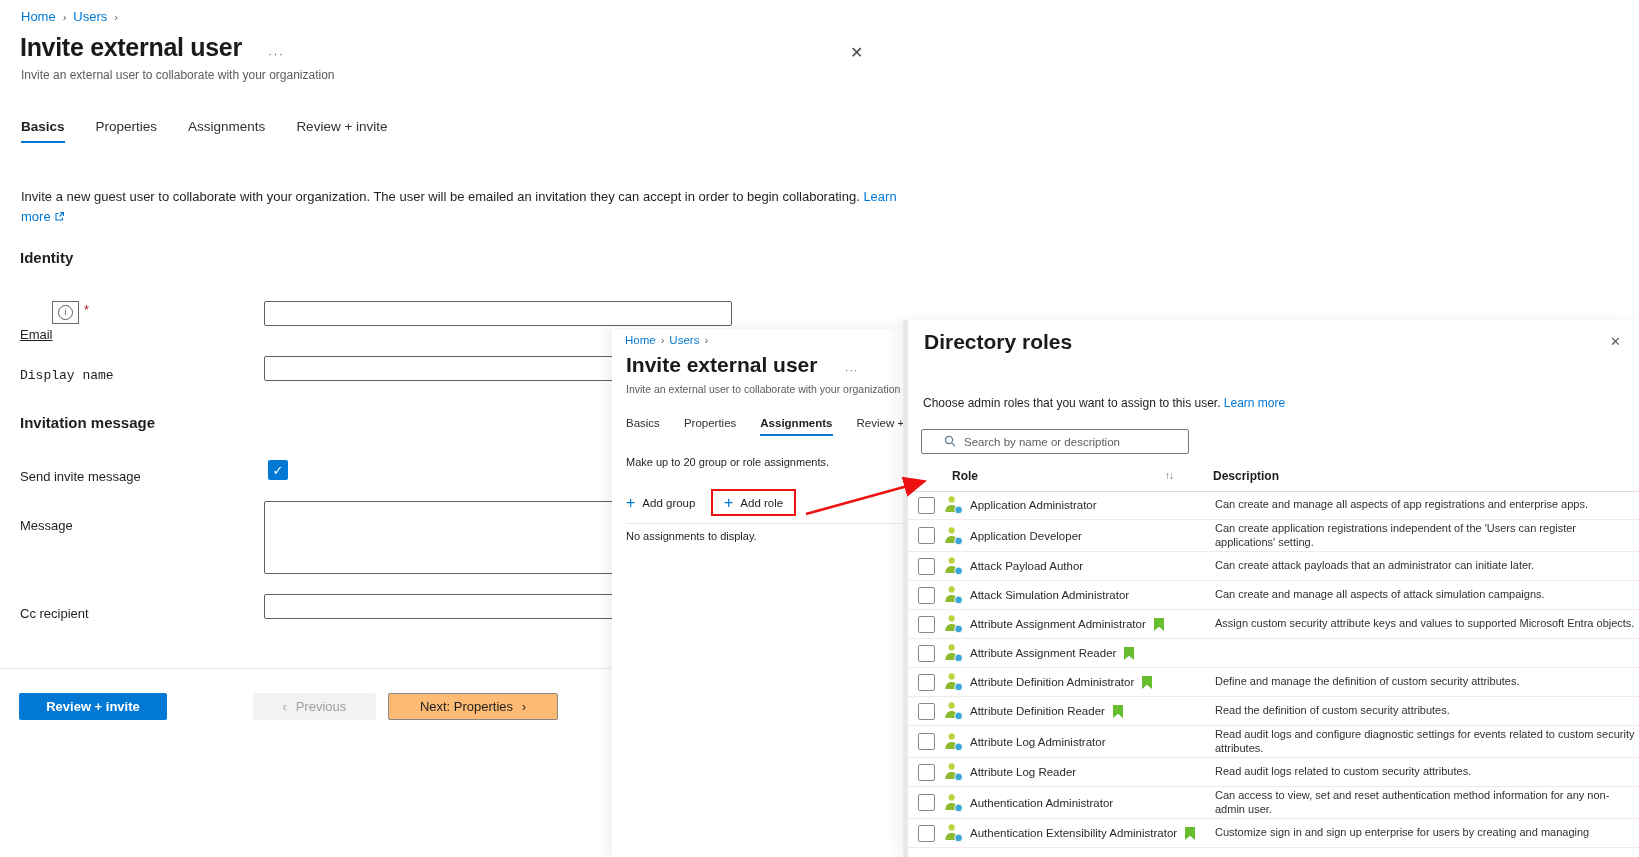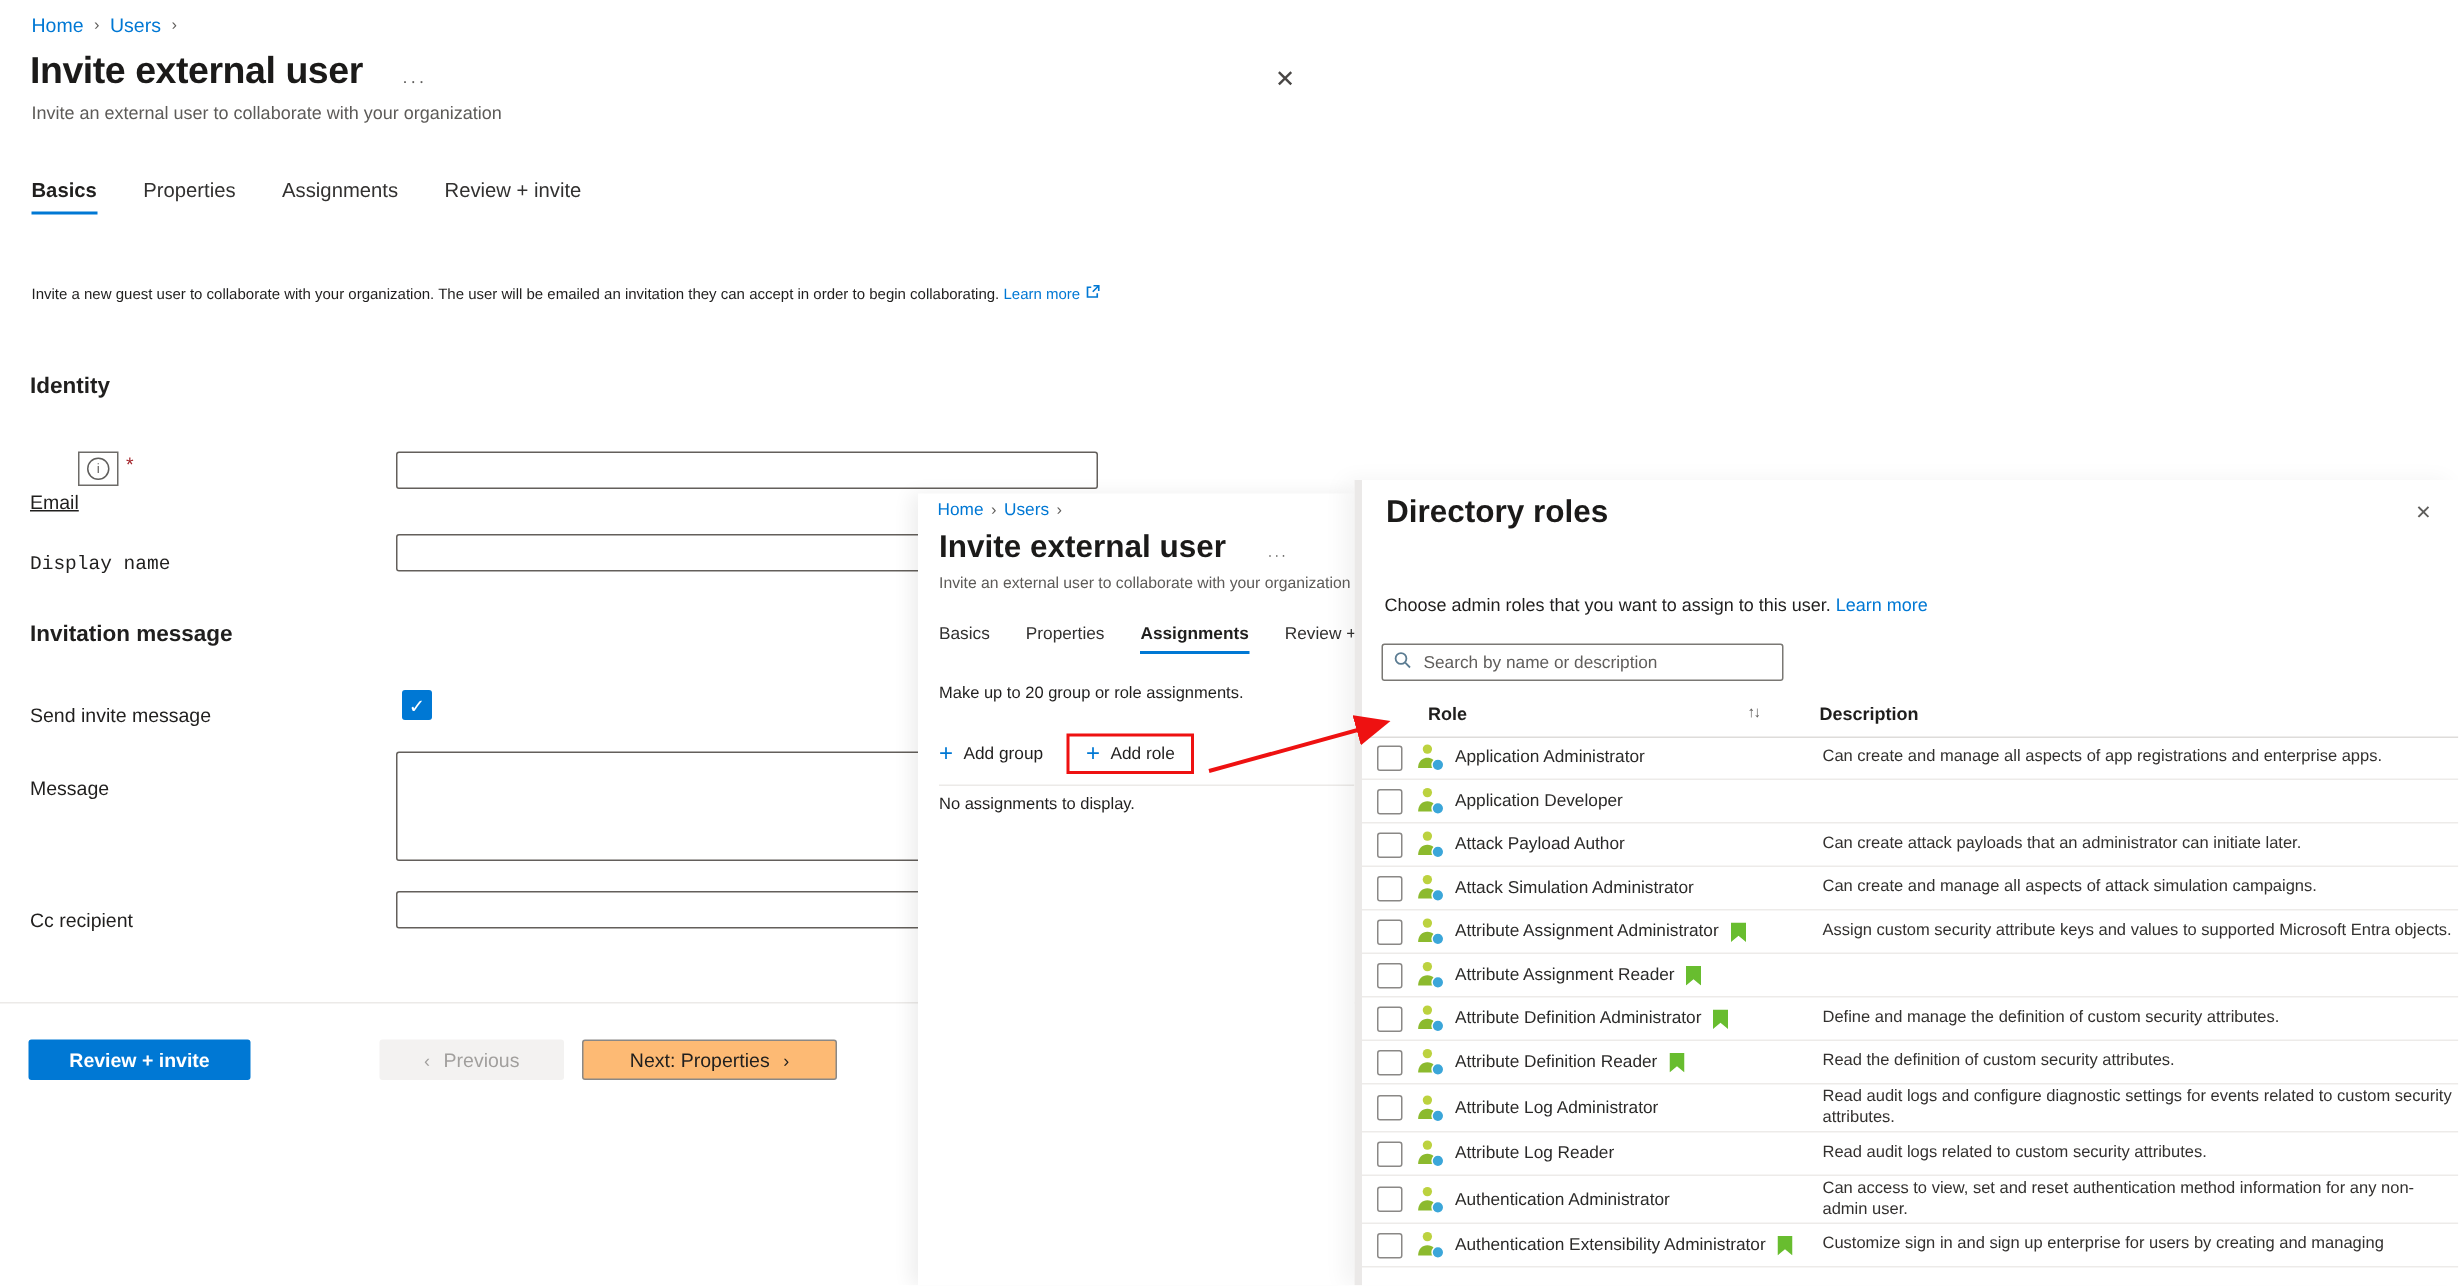--- a/index.html
+++ b/index.html
@@ -10,21 +10,21 @@
   
   .breadcrumb{left:21px;top:9px;font-size:13px;display:flex;gap:7px;align-items:center;}
   .crumb-sep{color:#605e5c;font-size:11px;}
   .page-title{left:20px;top:33px;font-size:25px;font-weight:700;color:#1b1a19;letter-spacing:-0.3px;}
   .title-more{left:268px;top:47px;font-size:12px;letter-spacing:1.5px;color:#5f5e5c;cursor:pointer;}
   .close-main{left:850px;top:43px;font-size:16px;color:#494745;cursor:pointer;font-weight:400;}
   .page-sub{left:21px;top:68px;font-size:12px;color:#5d5b58;}
   .tabs{left:21px;top:119px;display:flex;gap:31px;font-size:13.5px;color:#323130;}
   .tab{padding-bottom:7px;cursor:pointer;}
   .tab.active{font-weight:700;color:#201f1e;border-bottom:2px solid #0078d4;}
-  .intro{left:21px;top:187px;width:900px;font-size:10px;line-height:19.5px;color:#201f1e;}
+  .intro{left:21px;top:187px;width:900px;font-size:13px;line-height:19.5px;color:#201f1e;}
   .ext-ico{display:inline-block;vertical-align:-1px;margin-left:3px;}
   .section-h{font-size:15px;font-weight:700;color:#201f1e;}
   .f-label{font-size:13px;color:#201f1e;}
   .info-box{left:52px;top:301px;width:25px;height:21px;border:1px solid #6d6b68;display:flex;align-items:center;justify-content:center;cursor:default;}
   .i-circle{width:13px;height:13px;border:1px solid #5f5e5c;border-radius:50%;font-size:9px;line-height:12px;text-align:center;color:#5f5e5c;}
   .req{left:84px;top:302px;color:#a4262c;font-size:13px;}
   .tb{position:absolute;border:1px solid #635f5b;border-radius:2px;background:#fff;box-sizing:border-box;
       font-family:"Liberation Sans",sans-serif;font-size:13px;padding:0 8px;outline:none;}
   textarea.tb{resize:none;padding:6px 8px;}
   .chk{left:268px;top:460px;width:20px;height:20px;background:#0078d4;border-radius:2px;color:#fff;
@@ -53,21 +53,21 @@
                 gap:7px;padding:0 11px;font-size:11.5px;box-sizing:border-box;cursor:pointer;}
   .o-sep{left:14px;top:194px;right:0;height:1px;background:#eceae8;}
   .o-empty{left:14px;top:201px;font-size:11px;color:#201f1e;}
   
   .roles{left:903px;top:320px;width:731px;height:537px;background:#fff;border-left:5px solid #ebe9e8;
          box-shadow:-7px 0 14px rgba(0,0,0,.05);box-sizing:content-box;}
   .r-title{left:16px;top:10px;font-size:21px;font-weight:700;color:#1b1a19;}
   .r-close{right:18px;top:14px;font-size:13px;color:#5f5e5c;cursor:pointer;}
   .r-intro{left:15px;top:76px;font-size:12px;color:#201f1e;}
   .r-search{left:13px;top:109px;width:268px;height:25px;border:1px solid #7a7874;border-radius:2px;
-            display:flex;align-items:center;padding:0 7px;gap:6px;box-sizing:border-box;}
+            display:flex;align-items:center;padding:0 22px;gap:6px;box-sizing:border-box;}
   .r-search input{border:none;outline:none;flex:1;font-size:11.5px;font-family:"Liberation Sans",sans-serif;color:#323130;}
   .r-search input::placeholder{color:#605e5c;}
   .r-header{left:0;right:0;top:143px;height:28px;border-bottom:1px solid #dedcda;font-size:12px;font-weight:700;color:#1f1e1d;}
   .rh-role{position:absolute;left:44px;top:6px;cursor:pointer;}
   .rh-sort{position:absolute;left:257px;top:7px;font-size:10px;color:#605e5c;letter-spacing:-1px;font-weight:400;}
   .rh-desc{position:absolute;left:305px;top:6px;}
   .r-rows{left:0;right:0;top:171px;}
   .r-row{display:flex;align-items:center;min-height:29px;border-bottom:1px solid #edebe9;
          padding:2px 0 2px 10px;box-sizing:border-box;cursor:pointer;}
   .r-cb{width:15px;height:15px;border:1px solid #8a8886;border-radius:2px;background:#fff;flex:none;margin-right:9px;}
@@ -223,20 +223,21 @@
             <svg width="20" height="20" viewBox="0 0 20 20">
               <circle cx="7.6" cy="4.4" r="3.1" fill="#bcd23f"></circle>
               <path d="M1.4,17 c0,-4.4 2.7,-6.9 6.2,-6.9 c3.5,0 6.2,2.5 6.2,6.9 z" fill="#8cba2e"></path>
               <circle cx="14.6" cy="14.9" r="3.9" fill="#3ba6d9" stroke="#ffffff" stroke-width="1"></circle>
             </svg>
           </span>
           <span class="r-name">
             <span>Application Developer</span>
 
           </span>
+          <span class="r-desc">Can create application registrations independent of the 'Users can register applications' setting.</span>
         </div>
 
         <div class="r-row">
           <span class="r-cb"></span>
           <span class="r-icon">
             <svg width="20" height="20" viewBox="0 0 20 20">
               <circle cx="7.6" cy="4.4" r="3.1" fill="#bcd23f"></circle>
               <path d="M1.4,17 c0,-4.4 2.7,-6.9 6.2,-6.9 c3.5,0 6.2,2.5 6.2,6.9 z" fill="#8cba2e"></path>
               <circle cx="14.6" cy="14.9" r="3.9" fill="#3ba6d9" stroke="#ffffff" stroke-width="1"></circle>
             </svg>

